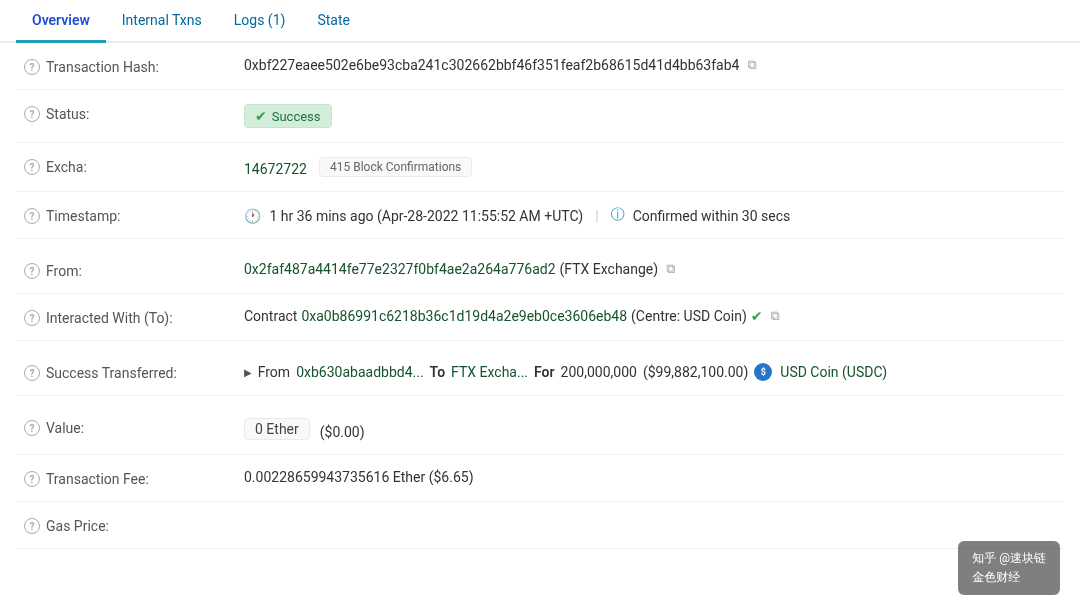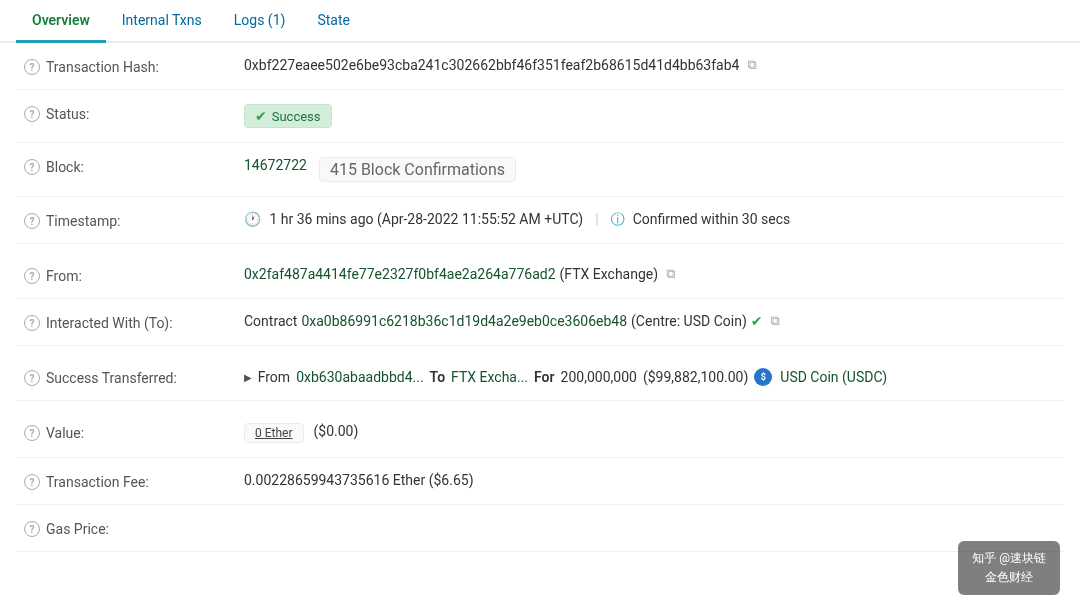--- a/index.html
+++ b/index.html
@@ -17,21 +17,21 @@
     }
     .tab {
       padding: 12px 16px;
       cursor: pointer;
       font-size: 14px;
       color: #0369a1;
       border-bottom: 3px solid transparent;
       margin-bottom: -2px;
     }
     .tab.active {
-      color: #15803d;
+      color: #1d4ed8;
       border-bottom: 3px solid #17a2b8;
       font-weight: 600;
     }
     .content {
       padding: 0 16px;
     }
     .row {
       display: flex;
       align-items: flex-start;
       padding: 14px 8px;
@@ -42,21 +42,21 @@
       min-width: 220px;
       color: #555;
       display: flex;
       align-items: center;
       gap: 6px;
       padding-top: 2px;
     }
     .value-col {
       flex: 1;
       display: flex;
-      align-items: flex-start;
+      align-items: flex-end;
       flex-wrap: wrap;
       gap: 4px;
       word-break: break-all;
     }
     .help-icon {
       display: inline-flex;
       align-items: center;
       justify-content: center;
       width: 16px;
       height: 16px;
@@ -85,21 +85,21 @@
     }
     .check-circle {
       color: #28a745;
       font-size: 14px;
     }
     .block-confirm {
       background: #f8f9fa;
       border: 1px solid #e9ecef;
       border-radius: 4px;
       padding: 2px 10px;
-      font-size: 16px;
+      font-size: 12px;
       color: #666;
       margin-left: 8px;
     }
     .clock-icon {
       color: #888;
       margin-right: 4px;
     }
     .separator {
       margin: 0 8px;
       color: #ccc;
@@ -118,24 +118,23 @@
       color: #28a745;
       font-size: 14px;
     }
     .value-box {
       display: inline-flex;
       align-items: center;
       background: #f8f9fa;
       border: 1px solid #e9ecef;
       border-radius: 4px;
       padding: 2px 10px;
-      font-size: 12px;
+      font-size: 14px;
       color: #444;
       margin-right: 6px;
-      text-decoration: underline;
     }
     .tokens-row {
       display: flex;
       align-items: center;
       gap: 6px;
       flex-wrap: wrap;
     }
     .triangle {
       color: #555;
       font-size: 10px;
@@ -156,21 +155,20 @@
     .watermark {
       position: fixed;
       bottom: 20px;
       right: 20px;
       background: rgba(0,0,0,0.5);
       color: #fff;
       padding: 8px 14px;
       border-radius: 6px;
       font-size: 12px;
       line-height: 1.6;
-      text-align: center;
     }
   </style>
 </head>
 <body>
 
 <div class="tabs">
   <div class="tab active">Overview</div>
   <div class="tab">Internal Txns</div>
   <div class="tab">Logs (1)</div>
   <div class="tab">State</div>
@@ -198,21 +196,21 @@
       <span class="success-badge">
         <span class="check-circle">✔</span>
         <span>Success</span>
       </span>
     </div>
   </div>
 
   <div class="row">
     <div class="label-col">
       <span class="help-icon">?</span>
-      <span>Block:</span>
+      <span>Excha:</span>
     </div>
     <div class="value-col">
       <a class="link">14672722</a>
       <span class="block-confirm">415 Block Confirmations</span>
     </div>
   </div>
 
   <div class="row">
     <div class="label-col">
       <span class="help-icon">?</span>

